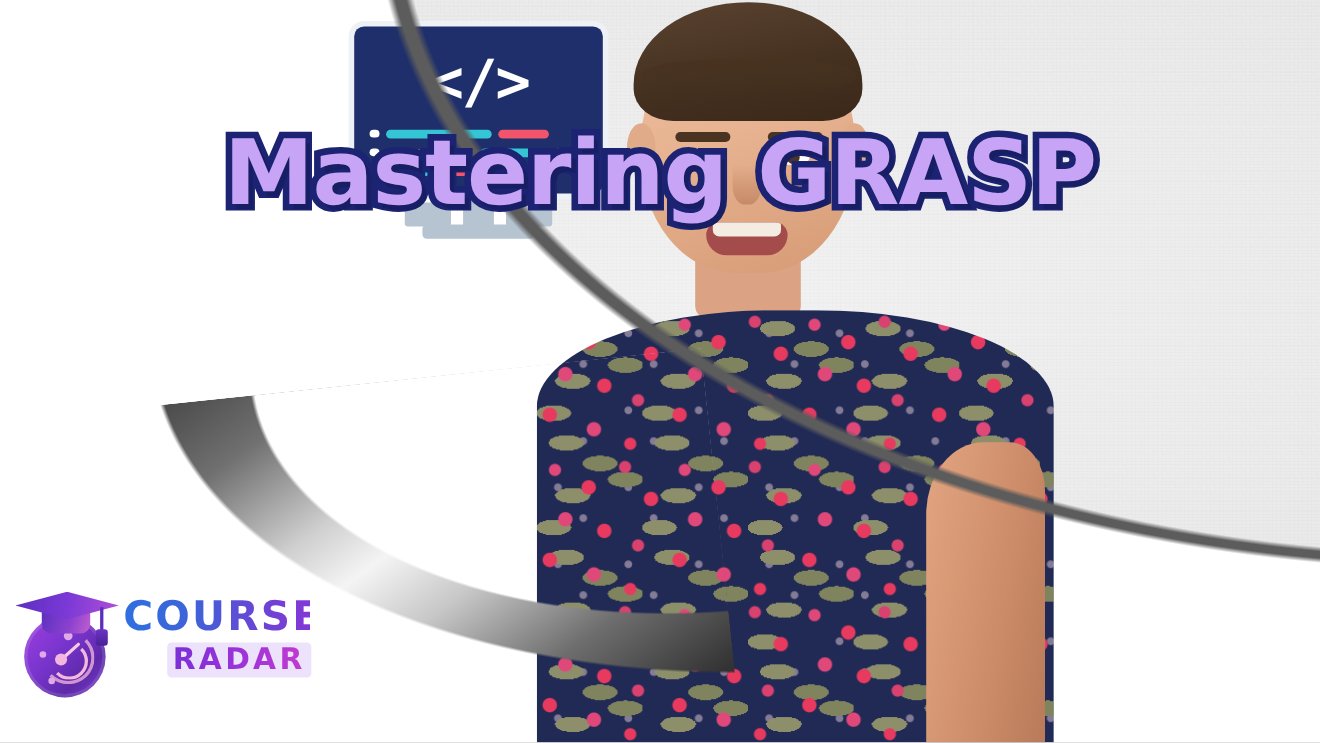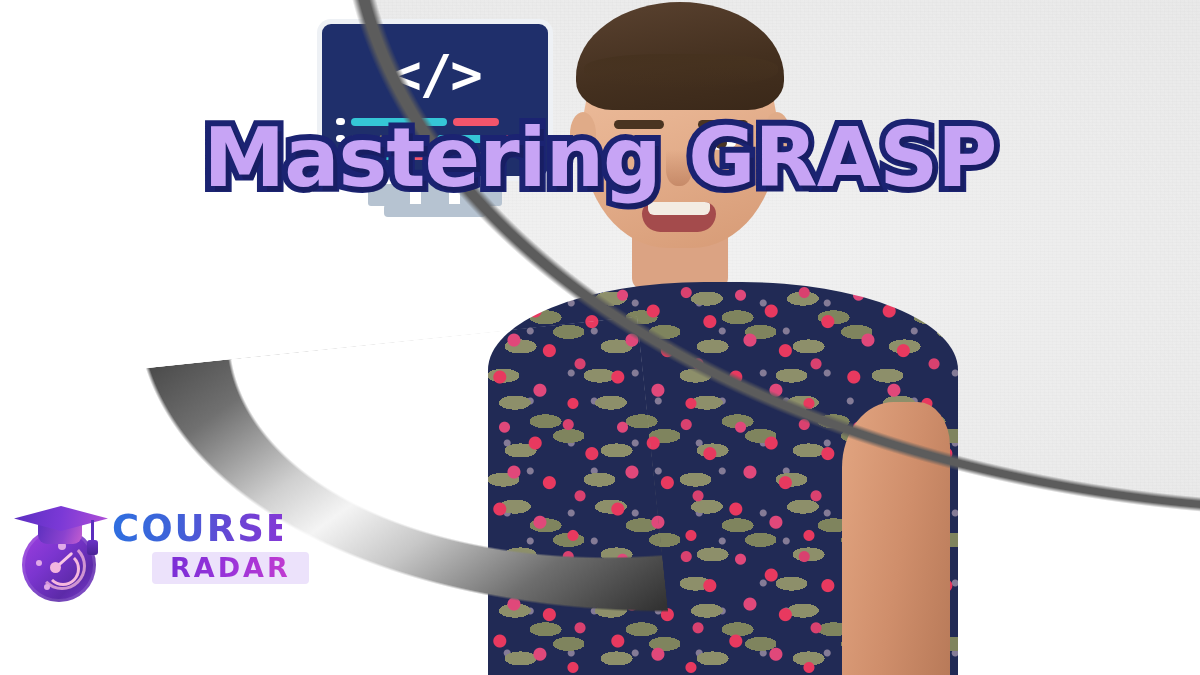--- a/index.html
+++ b/index.html
@@ -145,21 +145,21 @@
     font-weight:700; font-size:82px; letter-spacing:-1px;
     color:#c7a4f5;
     -webkit-text-stroke:12px #1b2372;
     paint-order:stroke fill;
     text-shadow:4px 5px 0 rgba(22,28,88,.55);
     white-space:pre-line;
   }
   .title-line { display:block; }
 
   
-  .brand { position:absolute; left:10px; top:488px; width:268px; height:120px; }
+  .brand { position:absolute; left:10px; top:520px; width:268px; height:120px; }
   .brand-mark { position:absolute; left:4px; top:8px; width:94px; height:104px; }
   .radar-ball {
     position:absolute; left:8px; top:32px; width:74px; height:74px; border-radius:50%;
     background:linear-gradient(135deg,#a13fe0 0%,#7b35cf 40%,#5c2aa8 72%,#7d3bd1 100%);
     box-shadow:inset 0 0 0 3px rgba(255,255,255,.12);
   }
   .radar-arc {
     position:absolute; border:3px solid rgba(255,190,225,.85);
     border-radius:50%; border-color:transparent #f6b8de #f6b8de transparent;
   }
@@ -189,21 +189,21 @@
               background:linear-gradient(180deg,#6a33c6,#4a2396); }
   .brand-text { position:absolute; left:102px; top:22px; width:170px; }
   .brand-courses {
     font-family:"DejaVu Sans", sans-serif; font-weight:700; font-size:37px;
     letter-spacing:2px; line-height:1;
     background:linear-gradient(90deg,#2f6fe0 0%,#3f62d8 38%,#6a45d4 72%,#8338d6 100%);
     -webkit-background-clip:text; background-clip:text; color:transparent;
   }
   .brand-radar-wrap {
     margin-top:5px; margin-left:40px; display:inline-block;
-    background:#ece2fb; border-radius:4px; padding:2px 18px 3px;
+    background:#ece2fb; border-radius:4px; padding:2px 5px 3px;
   }
   .brand-radar {
     font-family:"DejaVu Sans", sans-serif; font-weight:700; font-size:27px;
     letter-spacing:3px; line-height:1;
     background:linear-gradient(90deg,#7b2fd6 0%,#9b33d9 50%,#c23bd0 100%);
     -webkit-background-clip:text; background-clip:text; color:transparent;
   }
 </style>
 </head>
 <body>

